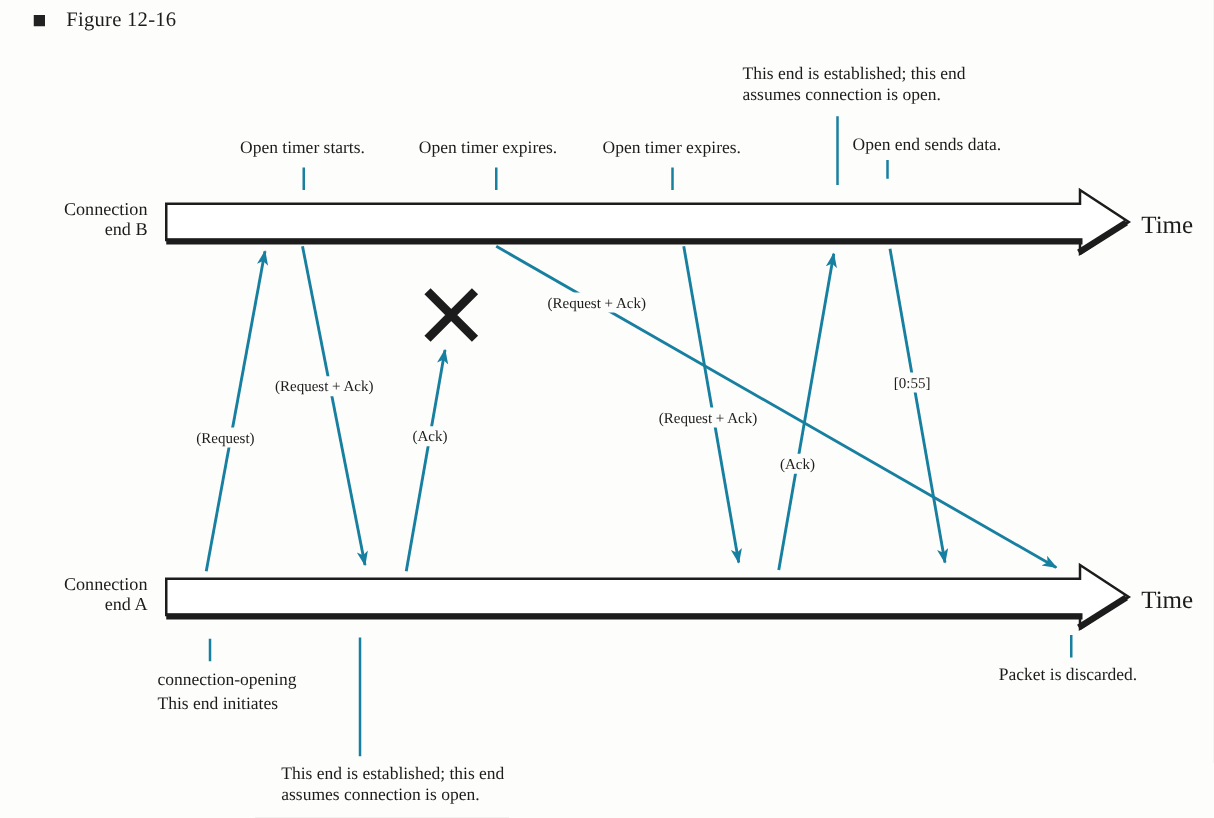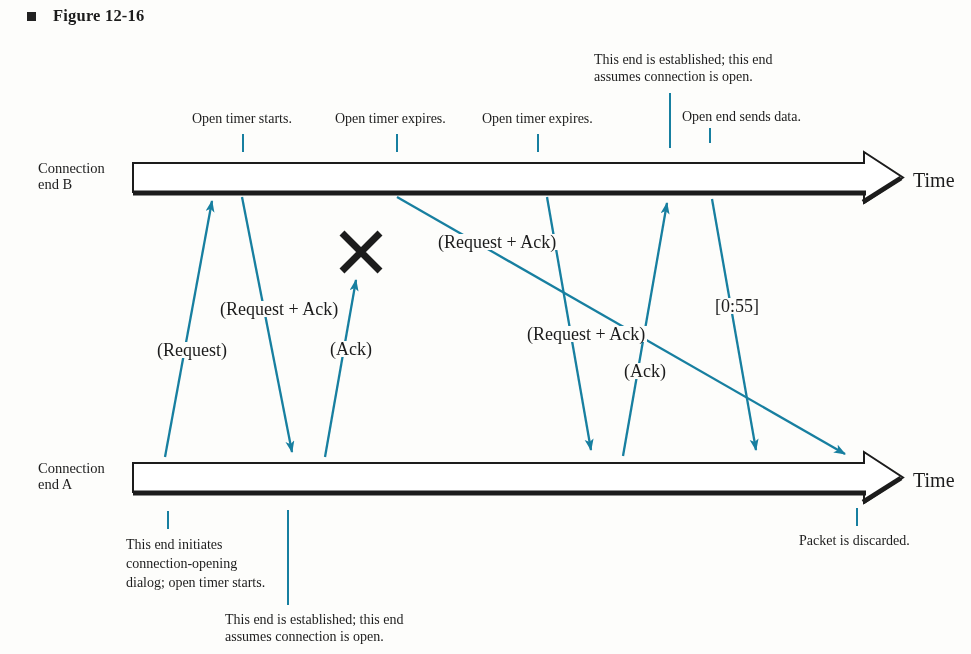--- a/index.html
+++ b/index.html
@@ -19,38 +19,38 @@
   }
   .fig-caption{
     position:absolute;left:27px;top:6px;
     display:flex;align-items:baseline;
     font-size:16.5px;white-space:nowrap;
   }
   .bullet{
     width:9px;height:9px;background:#222;
     align-self:center;margin-right:17px;margin-top:1px;
   }
-  .fig-label{font-weight:bold;margin-right:10px;letter-spacing:.2px;}
+  .fig-label{font-weight:normal;margin-right:10px;letter-spacing:.2px;}
   .diagram-svg{position:absolute;left:0;top:0;}
   .bar{fill:#ffffff;stroke:var(--ink);stroke-width:2;}
   .bar-shadow{stroke:var(--ink);stroke-width:5;fill:none;}
   .tick{stroke:var(--teal);stroke-width:2;}
   .msg-line{stroke:var(--teal);stroke-width:2.3;fill:none;}
   .arrowhead{fill:var(--teal);}
   .xmark{stroke:var(--ink);stroke-width:7;fill:none;}
   .ann{
     position:absolute;font-size:14px;line-height:17px;
     white-space:nowrap;
   }
   .msg{
-    position:absolute;font-size:18px;line-height:16px;
+    position:absolute;font-size:12px;line-height:16px;
     white-space:nowrap;background:var(--paper);padding:0 2px;
   }
   .endlabel{
-    position:absolute;width:80px;text-align:left;
+    position:absolute;width:80px;text-align:right;
     font-size:14.5px;line-height:16px;
   }
   .timelabel{position:absolute;font-size:20px;}
 </style>
 </head>
 <body>
 
 <div class="page">
 
   <div class="fig-caption">
@@ -118,23 +118,22 @@
   <div class="ann" style="left:192px;top:110px;text-align:center;">Open timer starts.</div>
   <div class="ann" style="left:335px;top:110px;">Open timer expires.</div>
   <div class="ann" style="left:482px;top:110px;">Open timer expires.</div>
   <div class="ann" style="left:594px;top:51px;">
     <div>This end is established; this end</div>
     <div>assumes connection is open.</div>
   </div>
   <div class="ann" style="left:682px;top:108px;">Open end sends data.</div>
 
   <div class="ann" style="left:126px;top:535px;line-height:19px;">
+    <div>connection-opening</div>
     <div>This end initiates</div>
-    <div>connection-opening</div>
-    <div>dialog; open timer starts.</div>
   </div>
   <div class="ann" style="left:225px;top:611px;">
     <div>This end is established; this end</div>
     <div>assumes connection is open.</div>
   </div>
   <div class="ann" style="left:799px;top:532px;font-family:Liberation Serif, serif;">Packet is discarded.</div>
 
   <div class="msg" style="left:155px;top:342px;">(Request)</div>
   <div class="msg" style="left:218px;top:301px;">(Request + Ack)</div>
   <div class="msg" style="left:328px;top:341px;">(Ack)</div>

